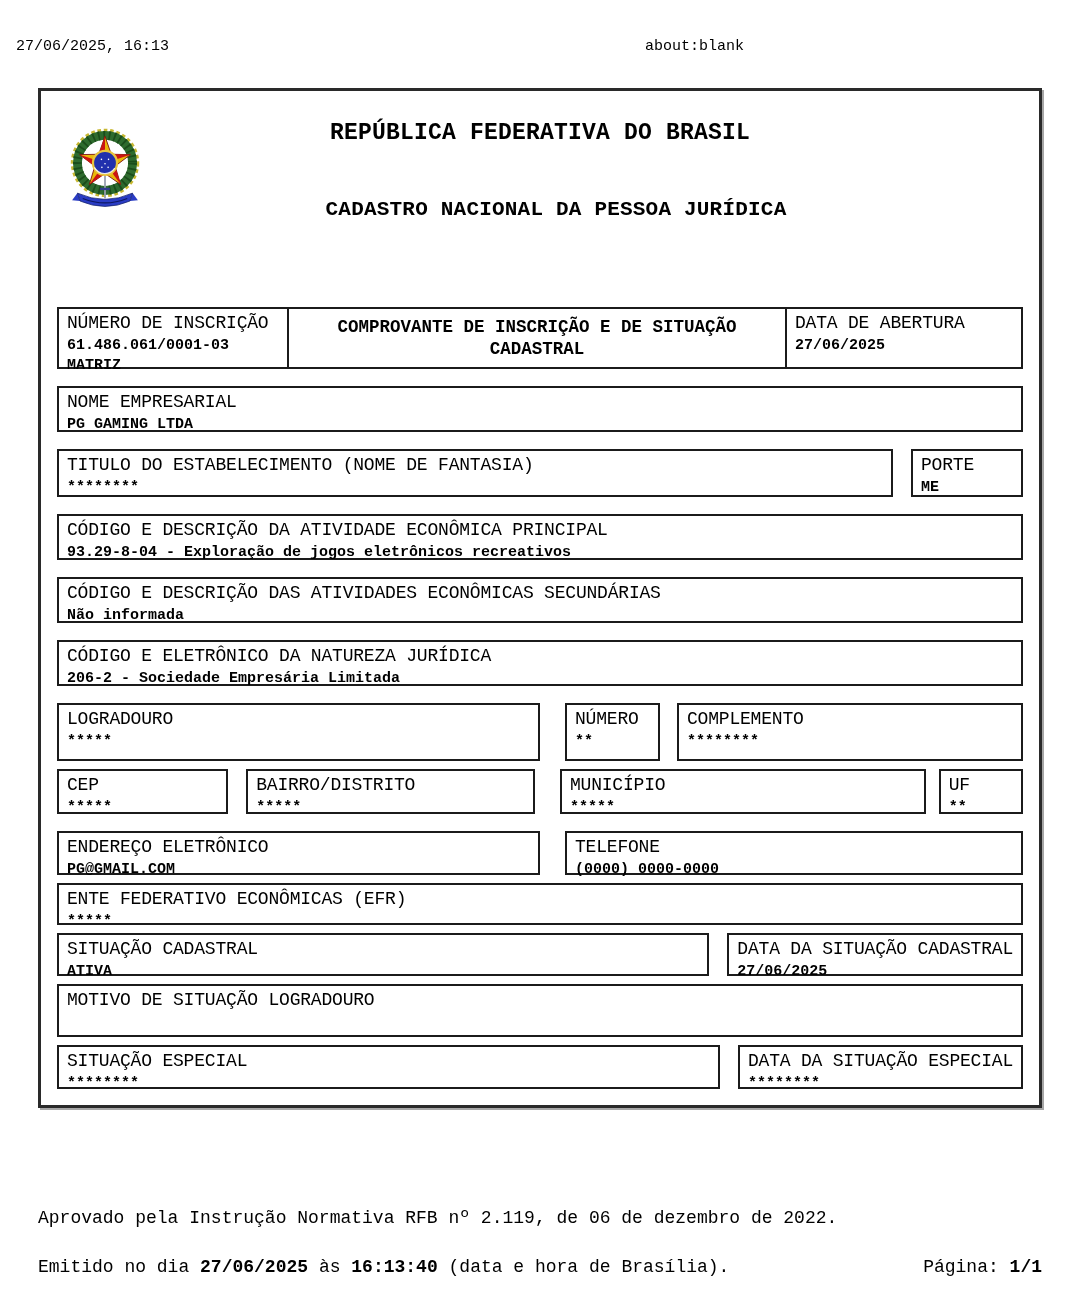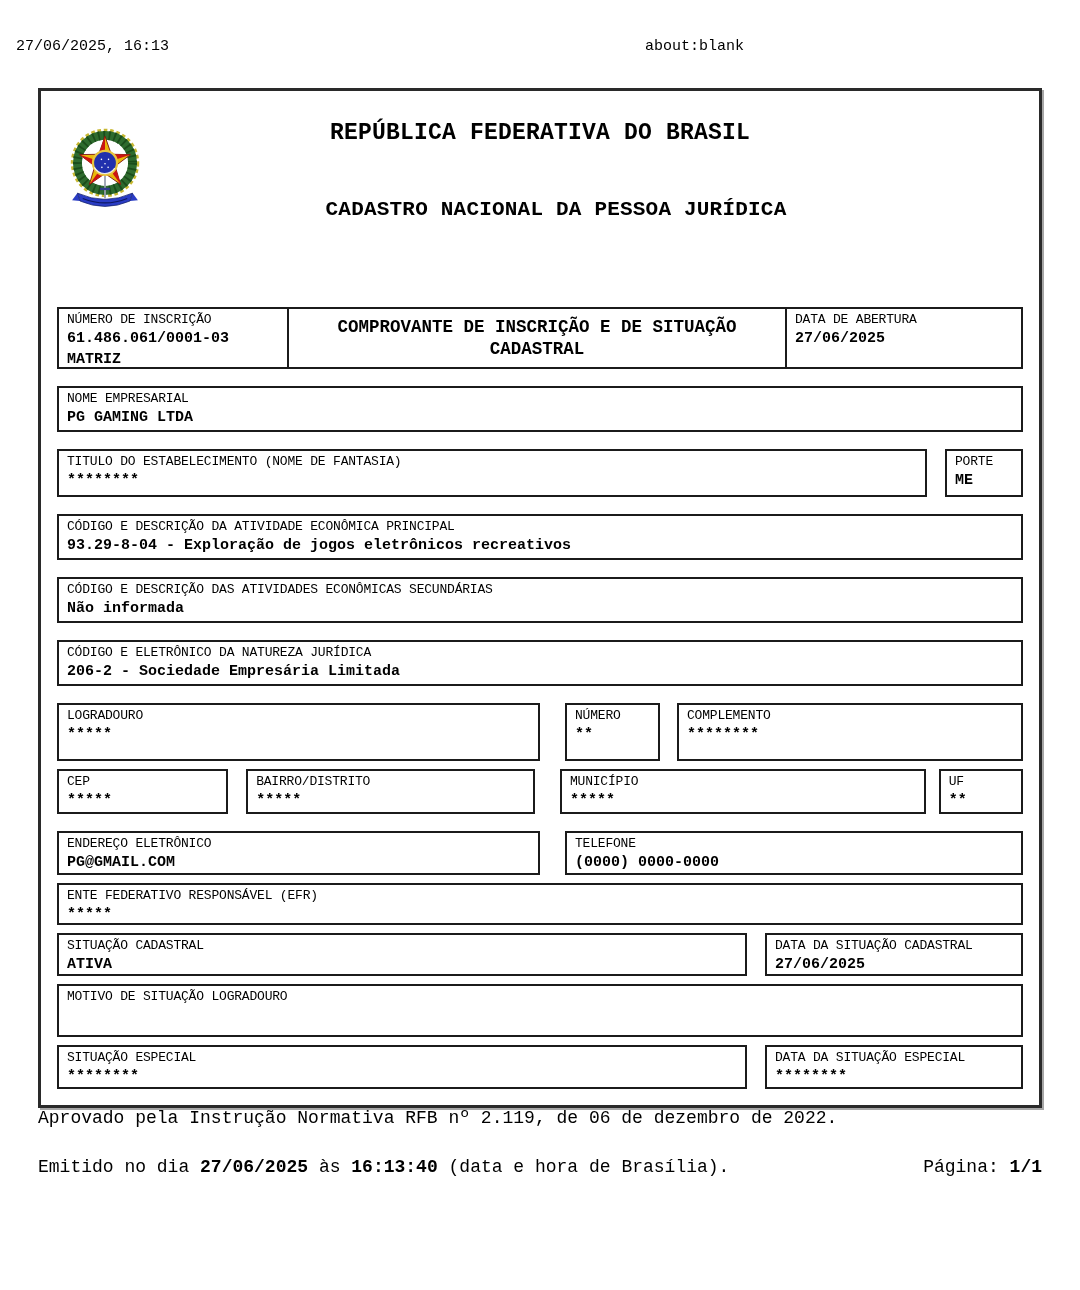--- a/index.html
+++ b/index.html
@@ -16,46 +16,46 @@
          border:3px solid #2a2a2a; box-shadow:2px 2px 0 rgba(0,0,0,0.35); background:#fff; overflow:hidden; }
 
   .doc-header { position:relative; height:216px; }
   .emblem { position:absolute; left:24px; top:33px; width:80px; height:92px; }
   .doc-title { text-align:center; font-weight:bold; font-size:23px; padding-top:29px; letter-spacing:0.2px; }
   .doc-subtitle { text-align:center; font-weight:bold; font-size:21px; padding-top:52px; letter-spacing:0.2px;padding-left:32px; }
 
   .fields { padding:0 16px; }
   .row { display:flex; margin-bottom:17px; }
   .fbox { border:2px solid #1b1b1b; padding:3px 8px 4px; background:#fff; }
-  .lbl { font-size:13px; letter-spacing:-0.2px; line-height:1.25; white-space:nowrap; }
+  .lbl { font-size:18px; letter-spacing:-0.2px; line-height:1.25; white-space:nowrap; }
   .val { font-size:15px; font-weight:bold; line-height:1.3; margin-top:1px; }
 
   
   .row1 { border:2px solid #1b1b1b; height:62px; }
   .row1 .cell { padding:3px 8px; }
   .r1-left  { width:230px; border-right:2px solid #1b1b1b; }
   .r1-mid   { flex:1; border-right:2px solid #1b1b1b; display:flex; align-items:flex-start; justify-content:center; }
   .r1-mid .big-title { font-size:17.5px; font-weight:bold; text-align:center; padding:5px 30px 0; line-height:1.25; }
   .r1-right { width:234px; }
 
   .h46 { height:46px; } .h48 { height:48px; } .h58 { height:58px; }
   .h45 { height:45px; } .h44 { height:44px; } .h42 { height:42px; }
   .h43 { height:43px; } .h53 { height:53px; }
 
   .w-full { flex:1; }
   .mL18 { margin-left:18px; } .mL25 { margin-left:25px; } .mL17 { margin-left:17px; } .mL13 { margin-left:13px; }
-  .w-titulo { flex:1; } .w-porte { width:78px; }
+  .w-titulo { flex:1; } .w-porte { width:112px; }
   .w-logr { width:483px; } .w-num { width:95px; } .w-comp { flex:1; }
   .w-cep { width:173px; } .w-bairro { width:292px; } .w-muni { width:370px; } .w-uf { width:85px; }
   .w-email { width:483px; } .w-tel { flex:1; }
   .w-sit { width:690px; } .w-dsit { flex:1; }
   .mb8 { margin-bottom:8px; } .mb18 { margin-bottom:8px; }
 
   
-  .foot { position:absolute; left:38px; top:1108px; width:1004px; font-size:18px; }
+  .foot { position:absolute; left:38px; top:1208px; width:1004px; font-size:18px; }
   .foot-line2 { display:flex; justify-content:space-between; margin-top:29px; }
   .bold { font-weight:bold; }
 </style>
 </head>
 <body>
 
 <div class="page">
 
   <div class="print-header">
     <span class="ph-date">27/06/2025, 16:13</span>
@@ -189,21 +189,21 @@
           <div class="val">PG@GMAIL.COM</div>
         </div>
         <div class="fbox w-tel h44 mL25">
           <div class="lbl">TELEFONE</div>
           <div class="val">(0000) 0000-0000</div>
         </div>
       </div>
 
       <div class="row mb18">
         <div class="fbox w-full h42">
-          <div class="lbl">ENTE FEDERATIVO RESPONSÁVEL (EFR)</div>
+          <div class="lbl">ENTE FEDERATIVO ECONÔMICAS (EFR)</div>
           <div class="val">*****</div>
         </div>
       </div>
 
       <div class="row mb18">
         <div class="fbox w-sit h43">
           <div class="lbl">SITUAÇÃO CADASTRAL</div>
           <div class="val">ATIVA</div>
         </div>
         <div class="fbox w-dsit h43 mL18">

